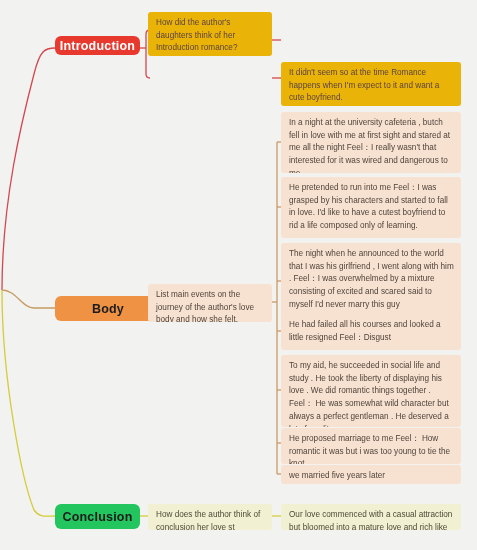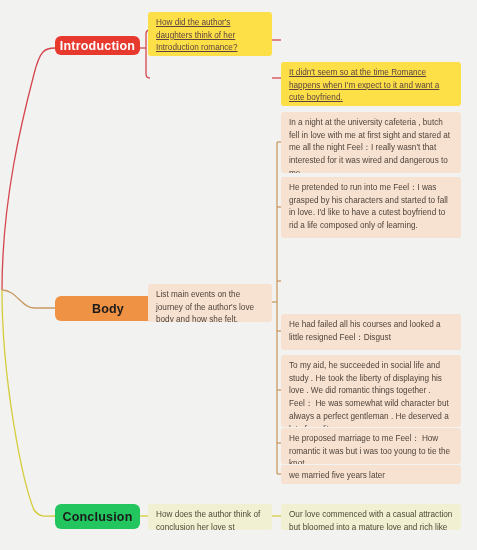--- a/index.html
+++ b/index.html
@@ -57,23 +57,22 @@
   .card {
     border-radius: 3px;
     padding: 5px 7px 5px 8px;
     font-size: 8.2px;
     line-height: 1.55;
     color: #4a4036;
     box-sizing: border-box;
     overflow: hidden;
   }
   .card-pink {
-    background: #fde047;
+    background: #eab308;
     color: #5c4341;
-    text-decoration: underline;
   }
   .card-peach {
     background: #f7e2d2;
     color: #50443a;
   }
   .card-yellow {
     background: #f2f0d2;
     color: #4d4a38;
   }
 </style>
@@ -137,20 +136,23 @@
   </div>
 
   <div class="node card card-peach" style="left:281px; top:112px; width:180px; height:61px;">
     <span>In a night at the university cafeteria ,  butch fell in love with me at first sight and stared at me all the night Feel：I really wasn't that interested for it was wired and dangerous to me.</span>
   </div>
 
   <div class="node card card-peach" style="left:281px; top:177px; width:180px; height:61px;">
     <span>He pretended to run into me Feel：I was grasped by his characters and started to fall in love. I'd like to have a cutest boyfriend to rid a life composed only of learning.</span>
   </div>
 
+  <div class="node card card-peach" style="left:281px; top:243px; width:180px; height:74px;">
+    <span>The night when he announced to the world that I was his girlfriend ,  I went along with him . Feel：I was overwhelmed by a mixture consisting of excited and scared said to myself I'd never marry this guy</span>
+  </div>
 
   <div class="node card card-peach" style="left:281px; top:314px; width:180px; height:36px;">
     <span>He had failed all his courses and looked a little resigned Feel：Disgust</span>
   </div>
 
   <div class="node card card-peach" style="left:281px; top:355px; width:180px; height:72px;">
     <span>To my aid, he succeeded in social life and study . He took the liberty of displaying his love . We did  romantic things together . Feel： He was somewhat wild character but always a perfect gentleman . He  deserved  a lot of credit .</span>
   </div>
 
   <div class="node card card-peach" style="left:281px; top:428px; width:180px; height:36px;">

